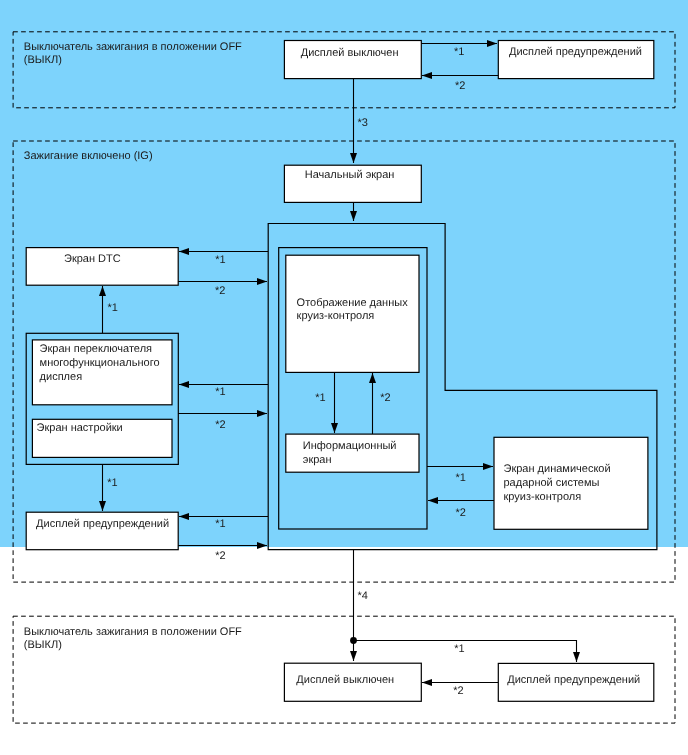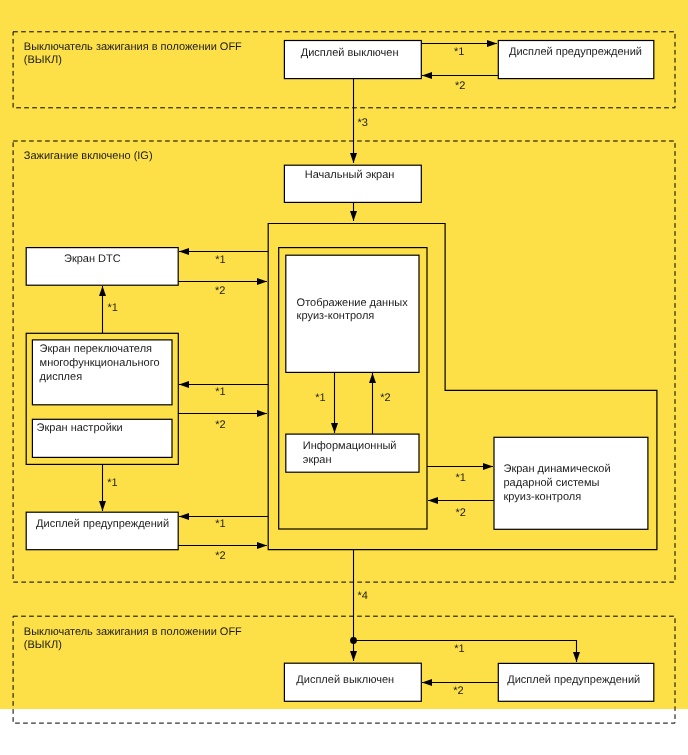--- a/index.html
+++ b/index.html
@@ -1,19 +1,19 @@
 <!DOCTYPE html>
 <html><head>
 <meta charset="utf-8">
 <title>Display state transition diagram</title>
 <style>
   html,body{margin:0;padding:0;background:#ffffff;}
   body{width:688px;height:755px;overflow:hidden;
        font-family:"Liberation Sans",sans-serif;color:#1b1b1b;}
-  #stage{position:relative;width:688px;height:709px;background:#fde047;text-decoration:underline;}
+  #stage{position:relative;width:688px;height:547px;background:#7dd3fc;text-decoration:underline;}
   svg,text{-webkit-font-smoothing:antialiased;text-rendering:geometricPrecision;}
 
   svg#d{position:absolute;left:0;top:0;}
 
   .zbox{fill:none;stroke:#000;stroke-width:1;stroke-dasharray:4.7 3.3;}
   .box{fill:#fff;stroke:#000;stroke-width:1.2;}
   .frame{fill:none;stroke:#000;stroke-width:1.2;}
   .ln{fill:none;stroke:#000;stroke-width:1.1;}
   .dot{fill:#000;}
 

